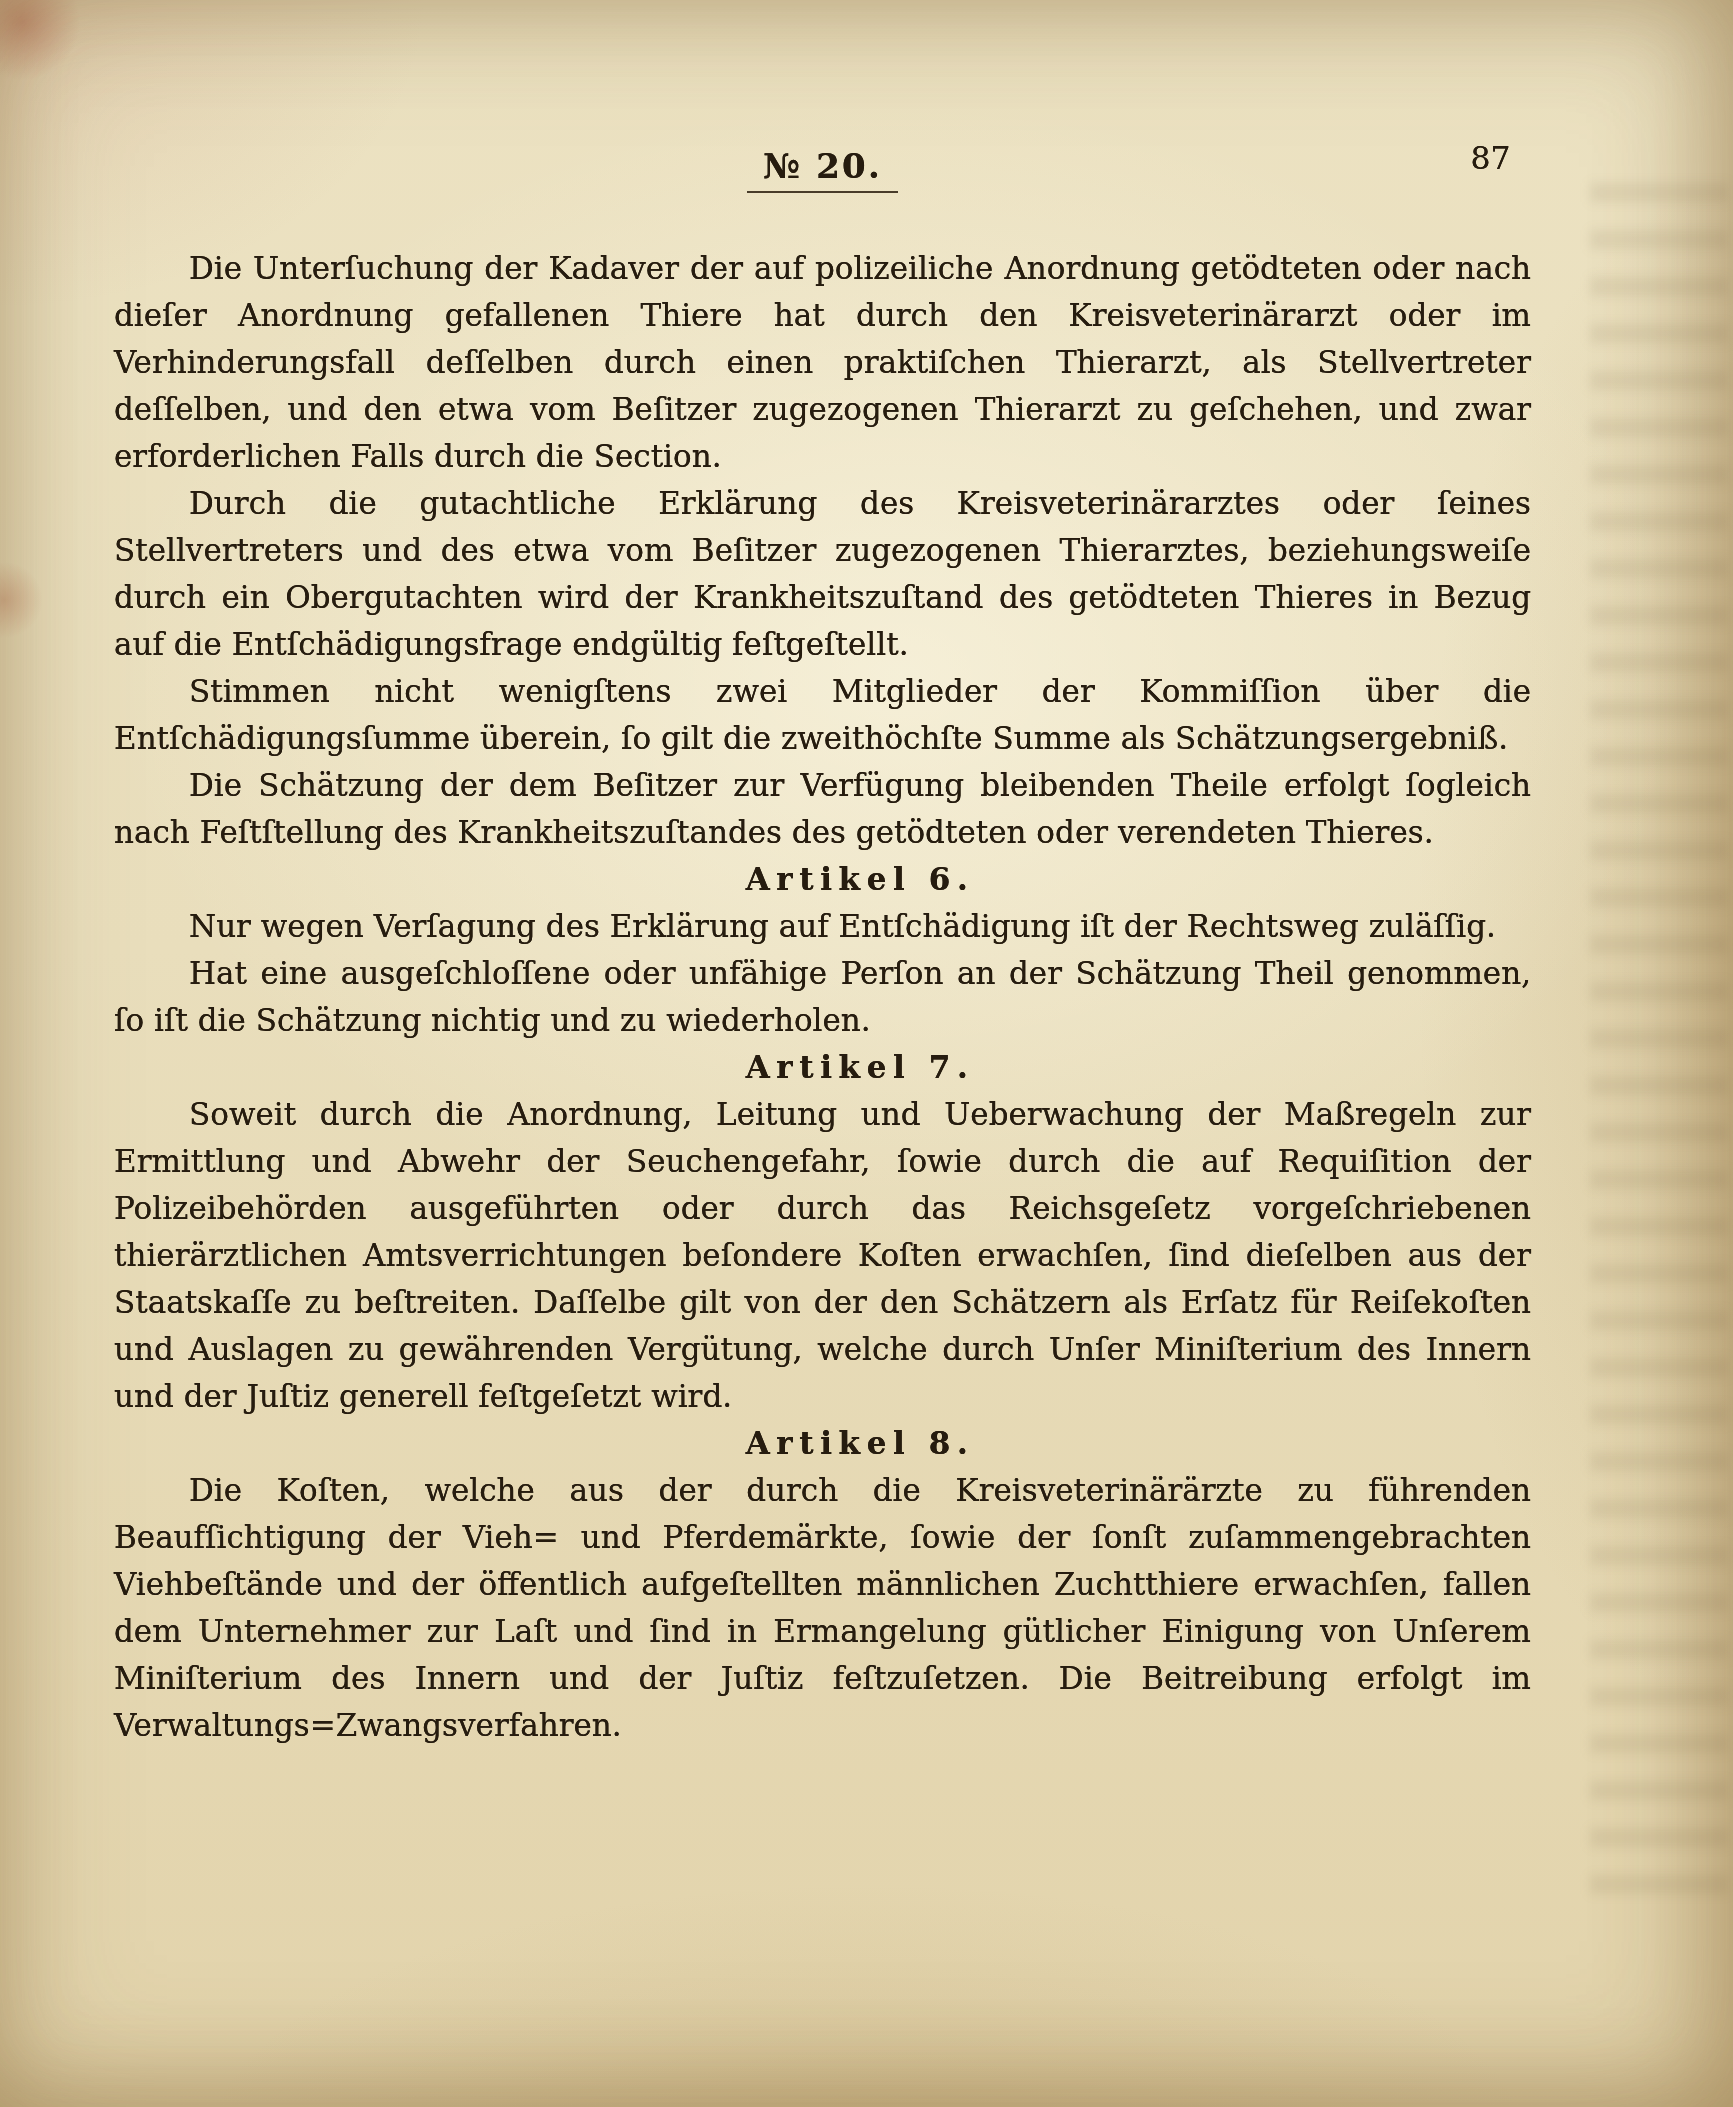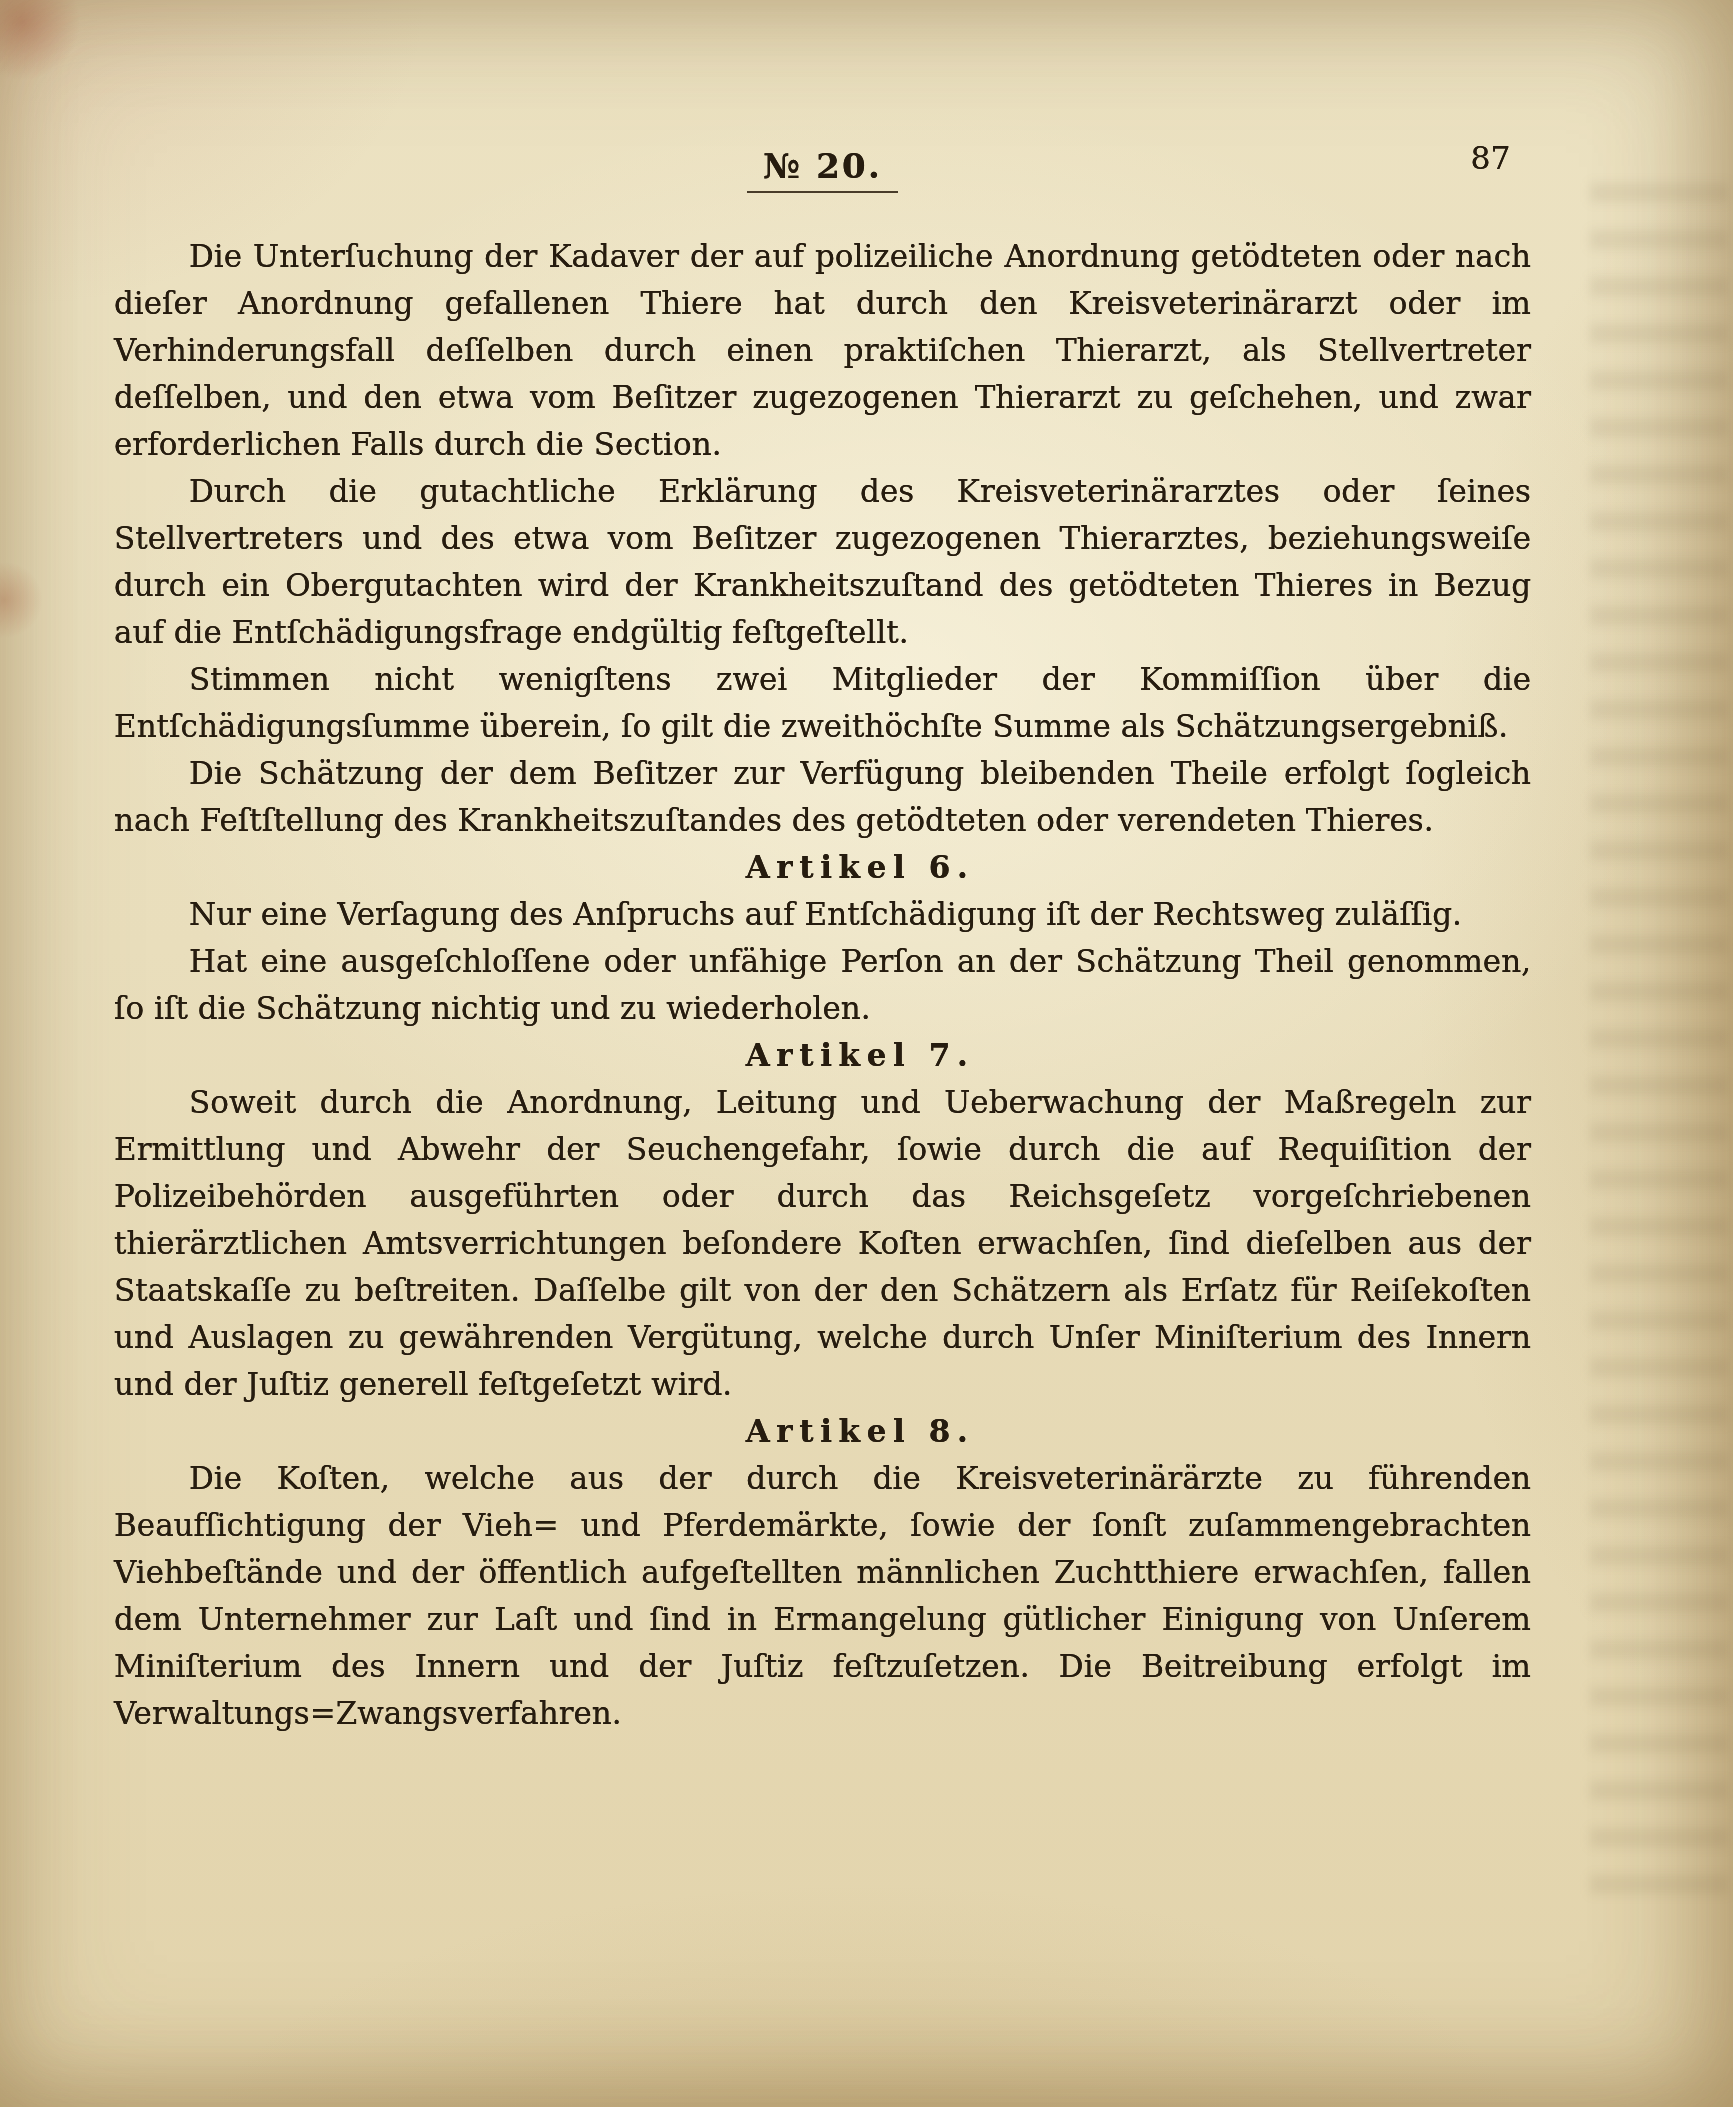--- a/index.html
+++ b/index.html
@@ -52,21 +52,21 @@
   }
   .page-number {
     position: absolute;
     right: 20.5px; top: 1.5px;
     font-size: 31.5px;
     text-shadow: 0 0 0.4px currentColor;
     margin-left: 40px;
   }
   .page-body {
     position: absolute;
-    top: 233px; left: 114px; width: 1417px;
+    top: 245px; left: 114px; width: 1417px;
     font-size: 31px;
     line-height: 47px;
     text-align: justify;
     text-shadow: 0 0 0.4px currentColor;
   }
   .page-body p {
     margin: 0;
     text-indent: 75px;
   }
   .article-heading {
@@ -93,21 +93,21 @@
   </div>
 
   <div class="page-body">
 
     <p>Die Unterſuchung der Kadaver der auf polizeiliche Anordnung getödteten oder nach dieſer Anordnung gefallenen Thiere hat durch den Kreisveterinärarzt oder im Verhinderungsfall deſſelben durch einen praktiſchen Thierarzt, als Stellvertreter deſſelben, und den etwa vom Beſitzer zugezogenen Thierarzt zu geſchehen, und zwar erforderlichen Falls durch die Section.</p>
     <p>Durch die gutachtliche Erklärung des Kreisveterinärarztes oder ſeines Stellvertreters und des etwa vom Beſitzer zugezogenen Thierarztes, beziehungsweiſe durch ein Obergutachten wird der Krankheitszuſtand des getödteten Thieres in Bezug auf die Entſchädigungsfrage endgültig feſtgeſtellt.</p>
     <p>Stimmen nicht wenigſtens zwei Mitglieder der Kommiſſion über die Entſchädigungsſumme überein, ſo gilt die zweithöchſte Summe als Schätzungsergebniß.</p>
     <p>Die Schätzung der dem Beſitzer zur Verfügung bleibenden Theile erfolgt ſogleich nach Feſtſtellung des Krankheitszuſtandes des getödteten oder verendeten Thieres.</p>
 
     <p class="article-heading">Artikel 6.</p>
-    <p>Nur eine Verſagung des Anſpruchs auf Entſchädigung iſt der Rechtsweg zuläſſig.</p>
+    <p>Nur wegen Verſagung des Erklärung auf Entſchädigung iſt der Rechtsweg zuläſſig.</p>
     <p>Hat eine ausgeſchloſſene oder unfähige Perſon an der Schätzung Theil genommen, ſo iſt die Schätzung nichtig und zu wiederholen.</p>
 
     <p class="article-heading">Artikel 7.</p>
     <p>Soweit durch die Anordnung, Leitung und Ueberwachung der Maßregeln zur Ermittlung und Abwehr der Seuchengefahr, ſowie durch die auf Requiſition der Polizeibehörden ausgeführten oder durch das Reichsgeſetz vorgeſchriebenen thierärztlichen Amtsverrichtungen beſondere Koſten erwachſen, ſind dieſelben aus der Staatskaſſe zu beſtreiten. Daſſelbe gilt von der den Schätzern als Erſatz für Reiſekoſten und Auslagen zu gewährenden Vergütung, welche durch Unſer Miniſterium des Innern und der Juſtiz generell feſtgeſetzt wird.</p>
 
     <p class="article-heading">Artikel 8.</p>
     <p>Die Koſten, welche aus der durch die Kreisveterinärärzte zu führenden Beaufſichtigung der Vieh= und Pferdemärkte, ſowie der ſonſt zuſammengebrachten Viehbeſtände und der öffentlich aufgeſtellten männlichen Zuchtthiere erwachſen, fallen dem Unternehmer zur Laſt und ſind in Ermangelung gütlicher Einigung von Unſerem Miniſterium des Innern und der Juſtiz feſtzuſetzen.  Die Beitreibung erfolgt im Verwaltungs=Zwangsverfahren.</p>
 
   </div>
 </div>

